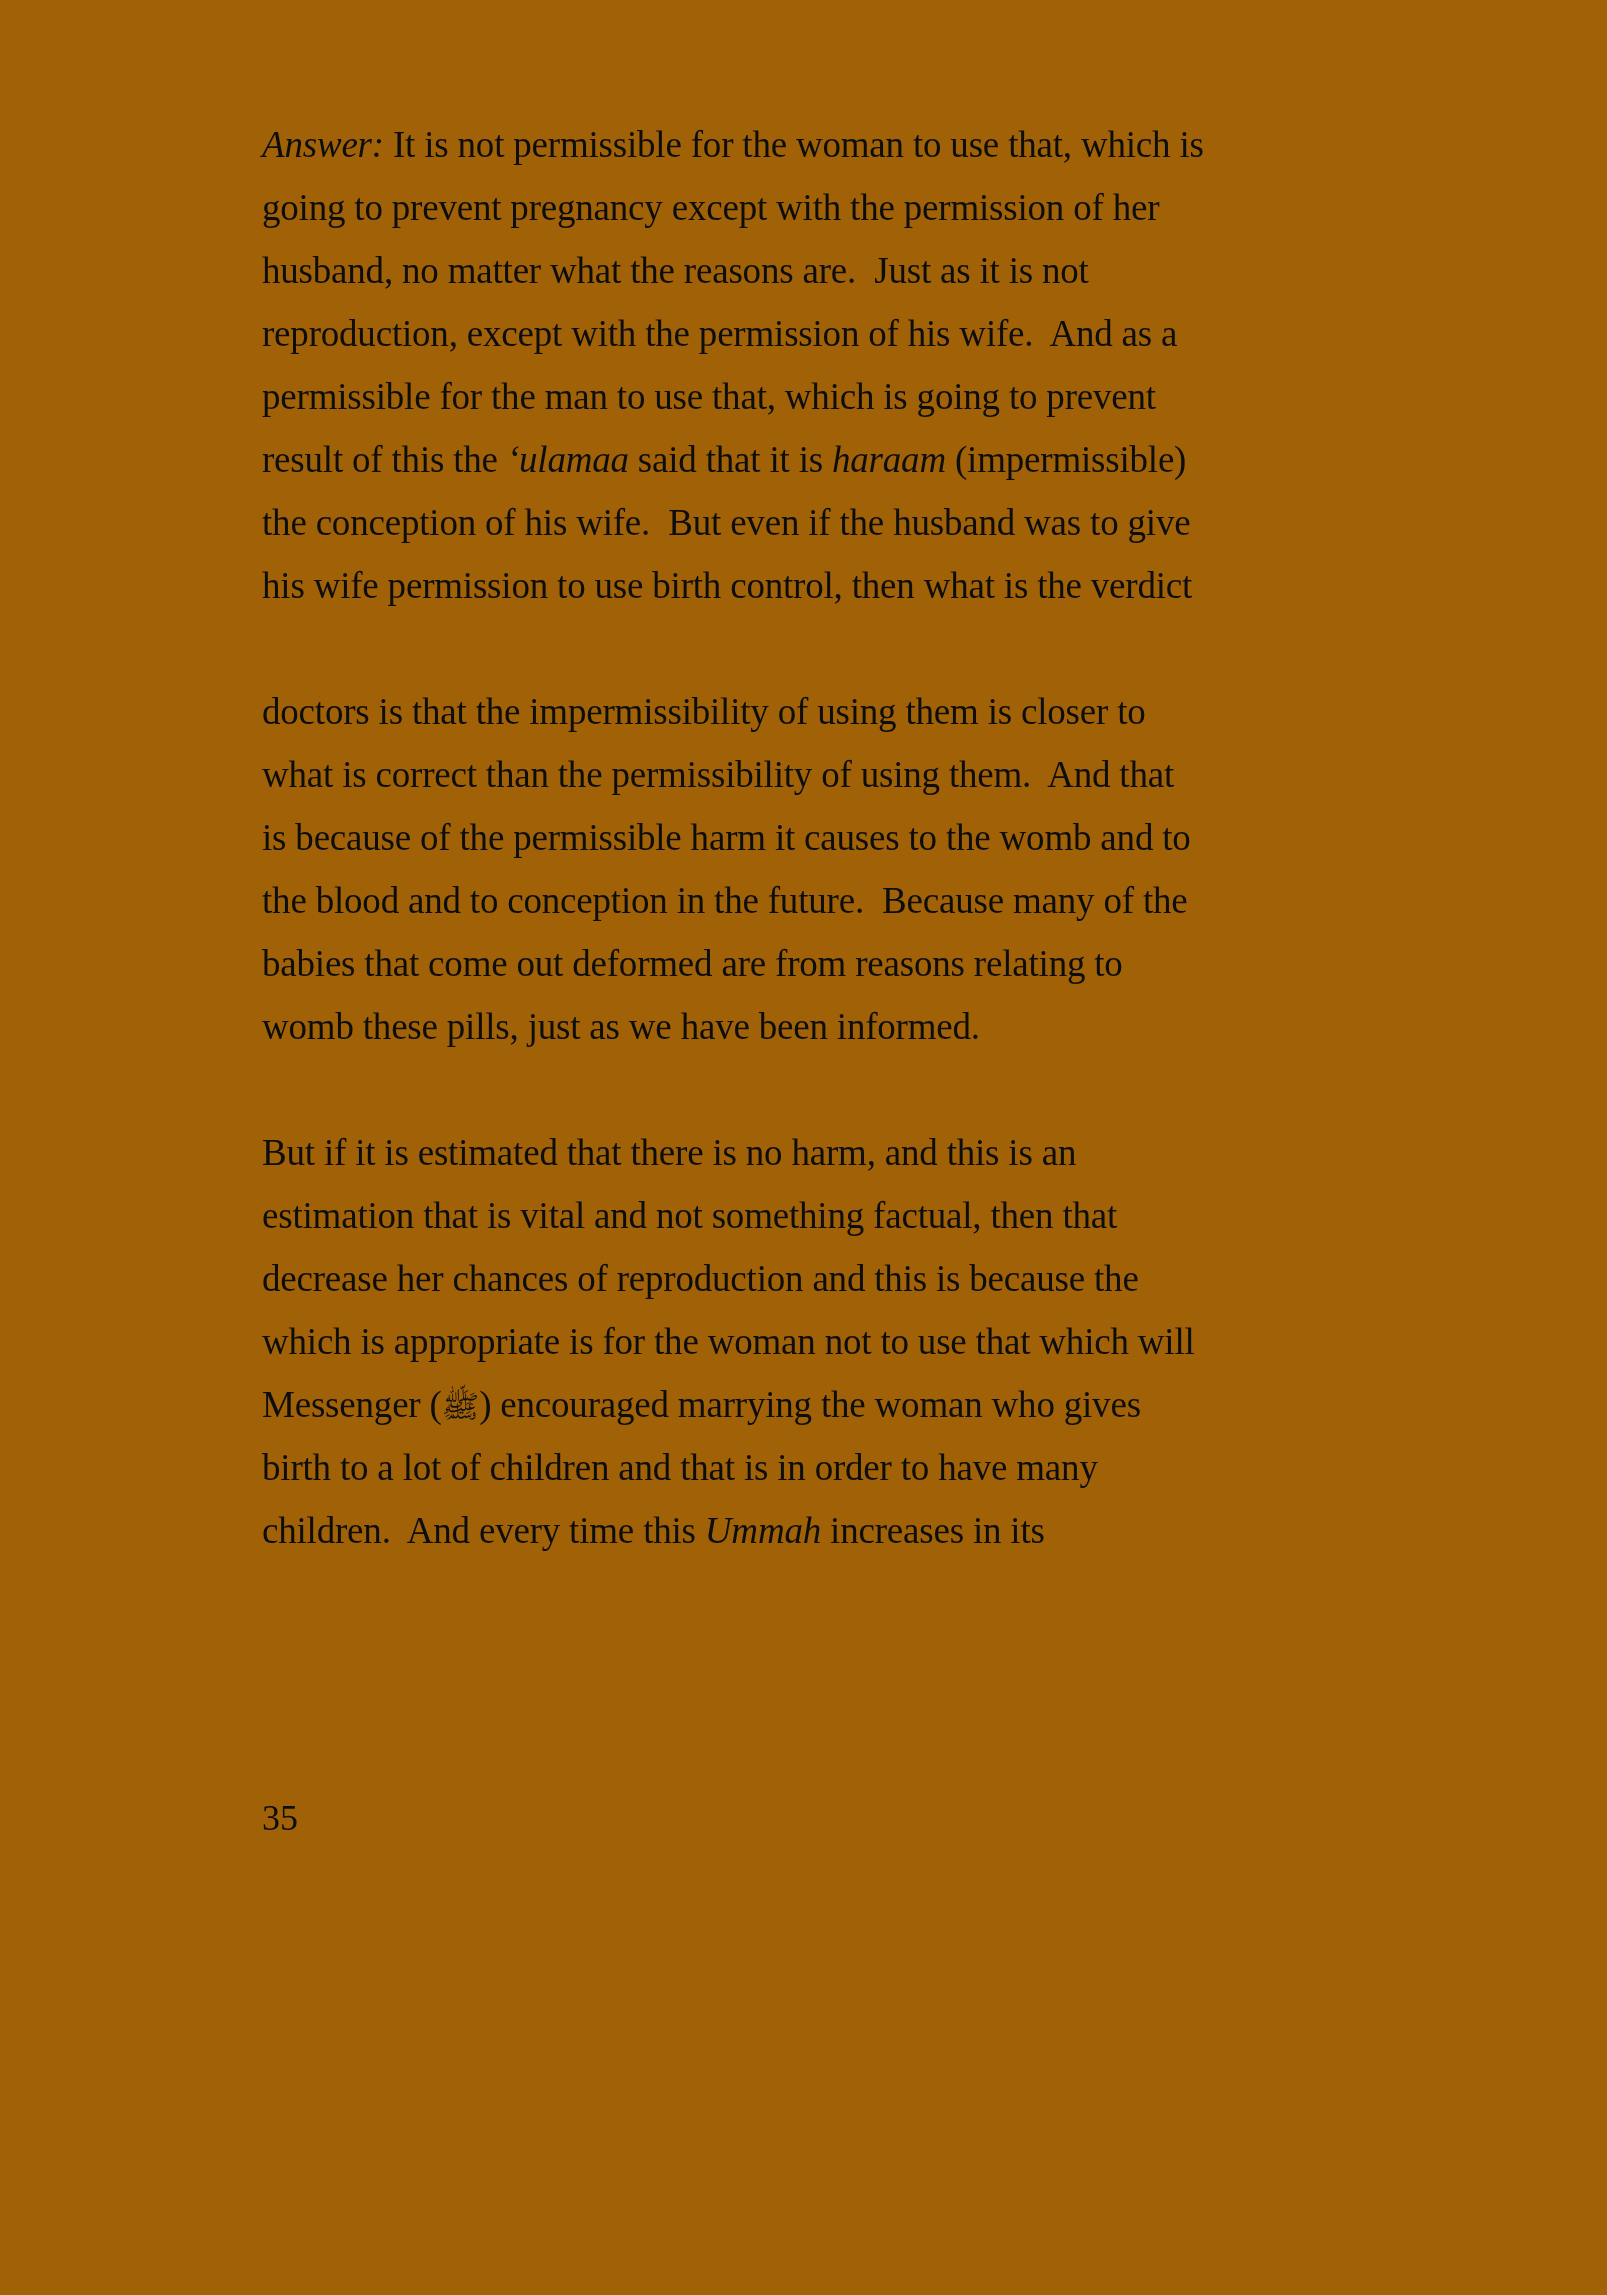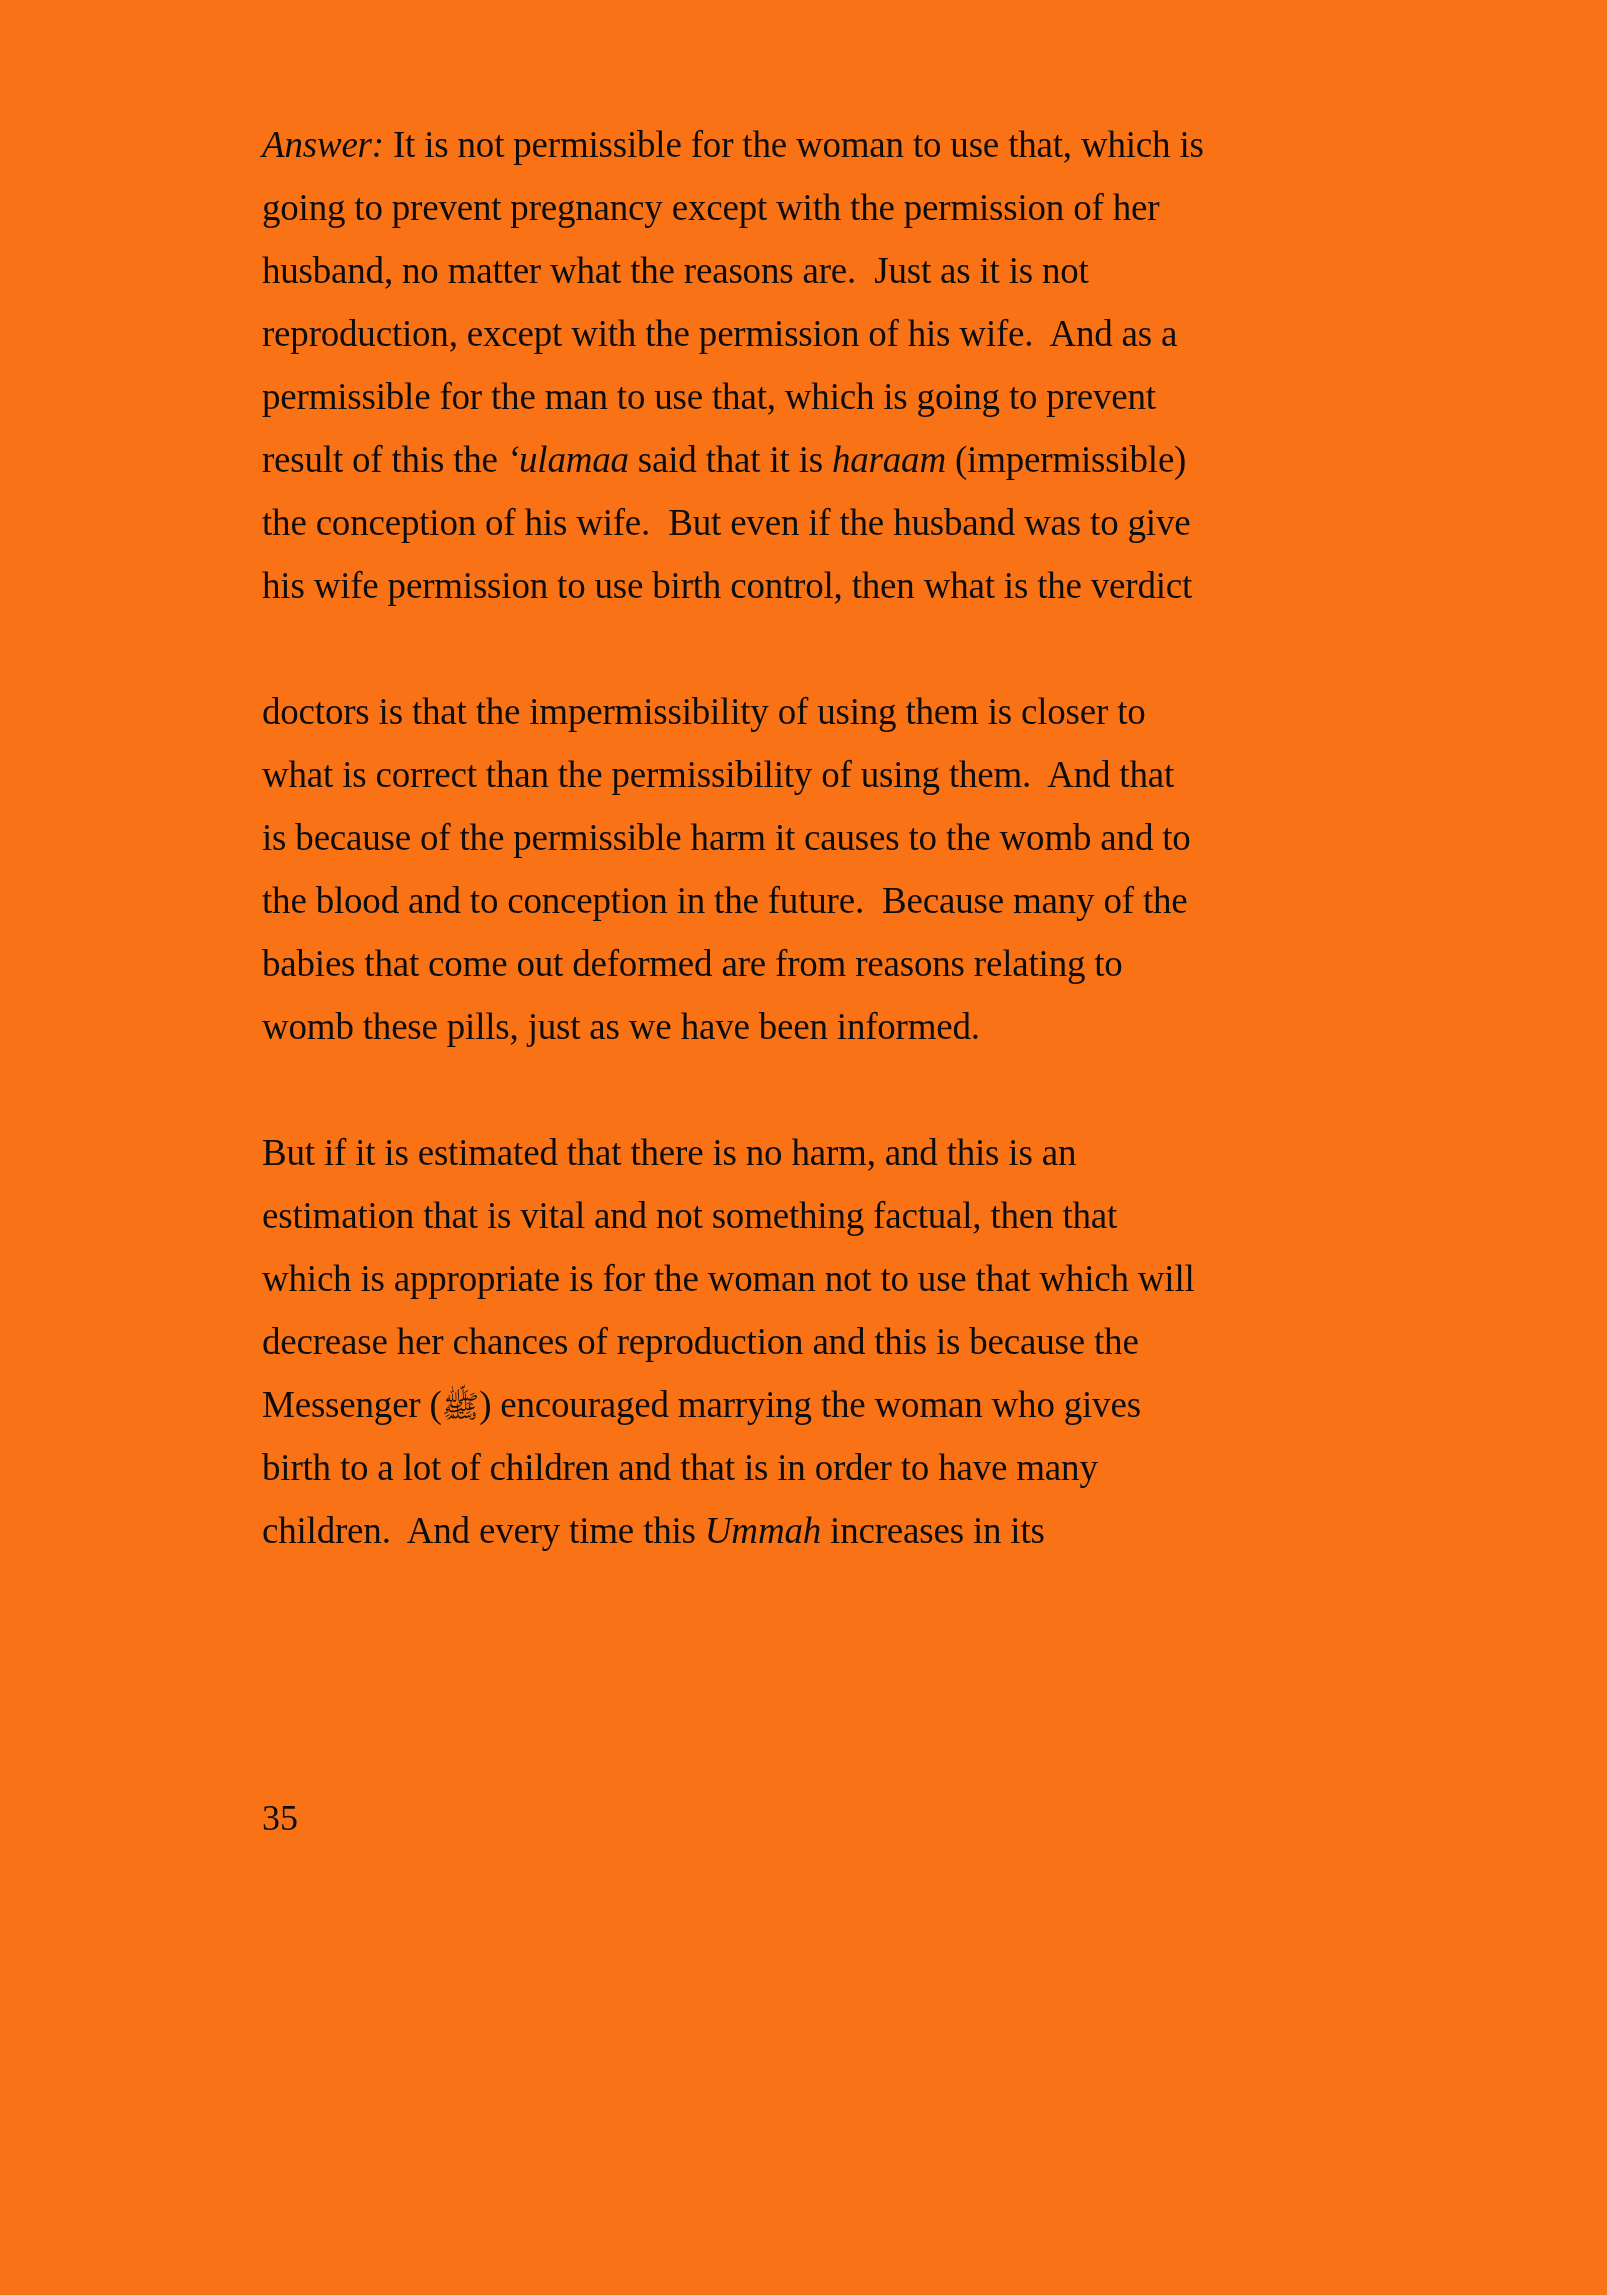--- a/index.html
+++ b/index.html
@@ -4,21 +4,21 @@
 <style>
   html, body {
     margin: 0;
     padding: 0;
     background: #ffffff;
   }
   .page {
     position: relative;
     width: 1607px;
     height: 2295px;
-    background: #f97316;
+    background: #a16207;
     overflow: hidden;
     font-family: "Liberation Serif", "DejaVu Serif", serif;
     color: #0d0d0d;
   }
   .text-block {
     position: absolute;
     left: 262px;
     top: 113px;
     width: 1130px;
   }
@@ -71,22 +71,22 @@
         <div class="line"><span>doctors is that the impermissibility of using them is closer to</span></div>
         <div class="line"><span>what is correct than the permissibility of using them.  And that</span></div>
         <div class="line"><span>is because of the permissible harm it causes to the womb and to</span></div>
         <div class="line"><span>the blood and to conception in the future.  Because many of the</span></div>
         <div class="line"><span>babies that come out deformed are from reasons relating to</span></div>
         <div class="line"><span>womb these pills, just as we have been informed.</span></div>
       </div>
       <div class="paragraph">
         <div class="line"><span>But if it is estimated that there is no harm, and this is an</span></div>
         <div class="line"><span>estimation that is vital and not something factual, then that</span></div>
+        <div class="line"><span>decrease her chances of reproduction and this is because the</span></div>
         <div class="line"><span>which is appropriate is for the woman not to use that which will</span></div>
-        <div class="line"><span>decrease her chances of reproduction and this is because the</span></div>
         <div class="line"><span>Messenger (</span><span class="arabic">ﷺ</span><span>) encouraged marrying the woman who gives</span></div>
         <div class="line"><span>birth to a lot of children and that is in order to have many</span></div>
         <div class="line"><span>children.  And every time this </span><span class="italic">Ummah</span><span> increases in its</span></div>
       </div>
     </div>
   <div class="folio">35</div>
 </div>
 
 
 </body></html>

